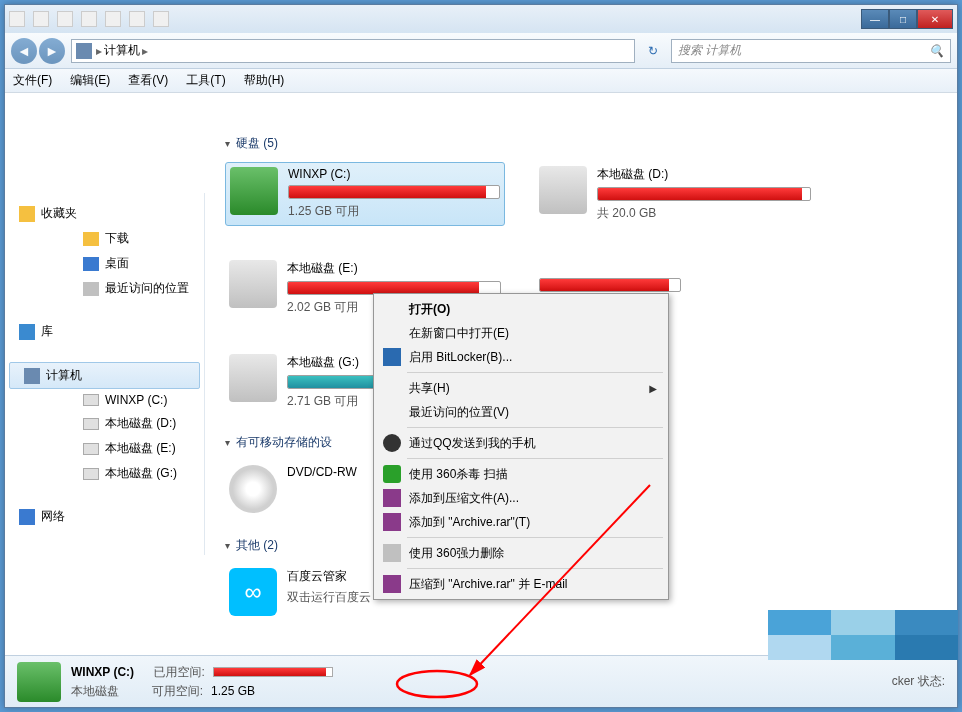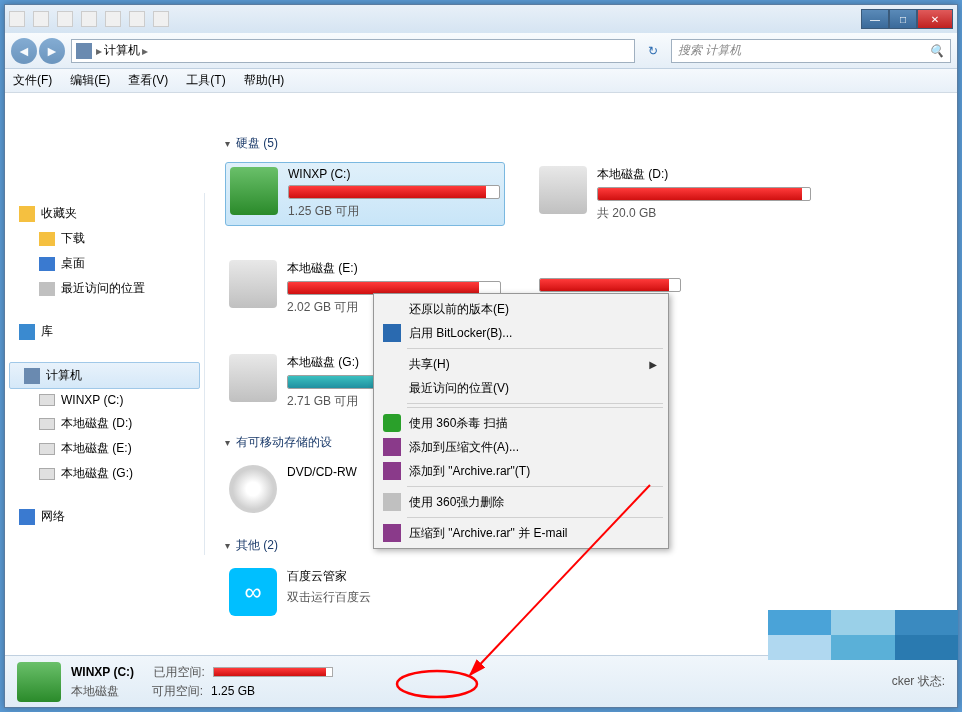--- a/index.html
+++ b/index.html
@@ -26,21 +26,21 @@
 .toolbar { height: 32px; background: linear-gradient(#f0f6fb,#dbe8f3); border-bottom: 1px solid #c0d0e0; display: flex; align-items: center; padding: 0 10px; gap: 22px; color: #1a3a6a; }
 .toolbar .tb-right { margin-left: auto; display: flex; gap: 10px; align-items: center; }
 .tb-icon { width: 24px; height: 20px; border: 1px solid #a0b8d0; background: #fff; display: flex; align-items: center; justify-content: center; }
 .body { flex: 1; display: flex; overflow: hidden; position: relative; align-items: center; }
 .sidebar { width: 200px; background: #fff; border-right: 1px solid #e0e8f0; padding: 8px 0; overflow-y: auto; }
 .side-group { margin-bottom: 18px; }
 .side-hdr { display: flex; align-items: center; gap: 6px; padding: 4px 14px; font-size: 12px; }
 .side-hdr .ic { width: 16px; height: 16px; }
 .fav-ic { background: #f5c040; }
 .lib-ic { background: #3a8ad0; }
-.side-item { display: flex; align-items: center; gap: 6px; padding: 4px 14px 4px 34px; }
+.side-item { display: flex; align-items: center; gap: 6px; padding: 4px 14px 4px 34px; margin-left: 44px; }
 .side-item.selected { background: linear-gradient(#e8f2fb,#d5e8f8); border: 1px solid #a0c8e8; border-radius: 2px; margin: 0 4px; padding-left: 30px; }
 .folder-ic { width: 16px; height: 14px; background: #f5c040; }
 .desk-ic { width: 16px; height: 14px; background: #3a7ad0; }
 .recent-ic { width: 16px; height: 14px; background: #c0c0c0; }
 .comp-ic2 { width: 16px; height: 16px; background: #6a8ab0; }
 .drv-ic { width: 16px; height: 12px; background: #e0e0e0; border: 1px solid #aaa; }
 .net-ic { width: 16px; height: 14px; background: #3a7ad0; }
 .content { flex: 1; overflow-y: auto; padding: 10px 20px; background: #fff; }
 .section-hdr { display: flex; align-items: center; gap: 6px; margin: 6px 0 10px 0; color: #1a3a6a; }
 .tri { color: #555; font-size: 10px; }
@@ -268,35 +268,42 @@
           <div class="drive-info">
             <div class="drive-label">百度云管家</div>
             <div class="drive-free">双击运行百度云</div>
           </div>
         </div>
       </div>
     </div>
 
     <div class="context-menu">
       <div class="cm-item">
-          <span>还原以前的版本(E)</span>
+          <b>打开(O)</b>
+        </div>
+      <div class="cm-item">
+          <span>在新窗口中打开(E)</span>
         </div>
       <div class="cm-item">
           <div class="cm-icon ic-bl"></div>
           <span>启用 BitLocker(B)...</span>
         </div>
       <div class="cm-sep"></div>
       <div class="cm-item">
           <span>共享(H)</span>
           <span class="cm-arrow">▶</span>
         </div>
       <div class="cm-item">
           <span>最近访问的位置(V)</span>
         </div>
       <div class="cm-sep"></div>
+      <div class="cm-item">
+          <div class="cm-icon ic-qq"></div>
+          <span>通过QQ发送到我的手机</span>
+        </div>
       <div class="cm-sep"></div>
       <div class="cm-item">
           <div class="cm-icon ic-360"></div>
           <span>使用 360杀毒 扫描</span>
         </div>
       <div class="cm-item">
           <div class="cm-icon ic-rar"></div>
           <span>添加到压缩文件(A)...</span>
         </div>
       <div class="cm-item">

